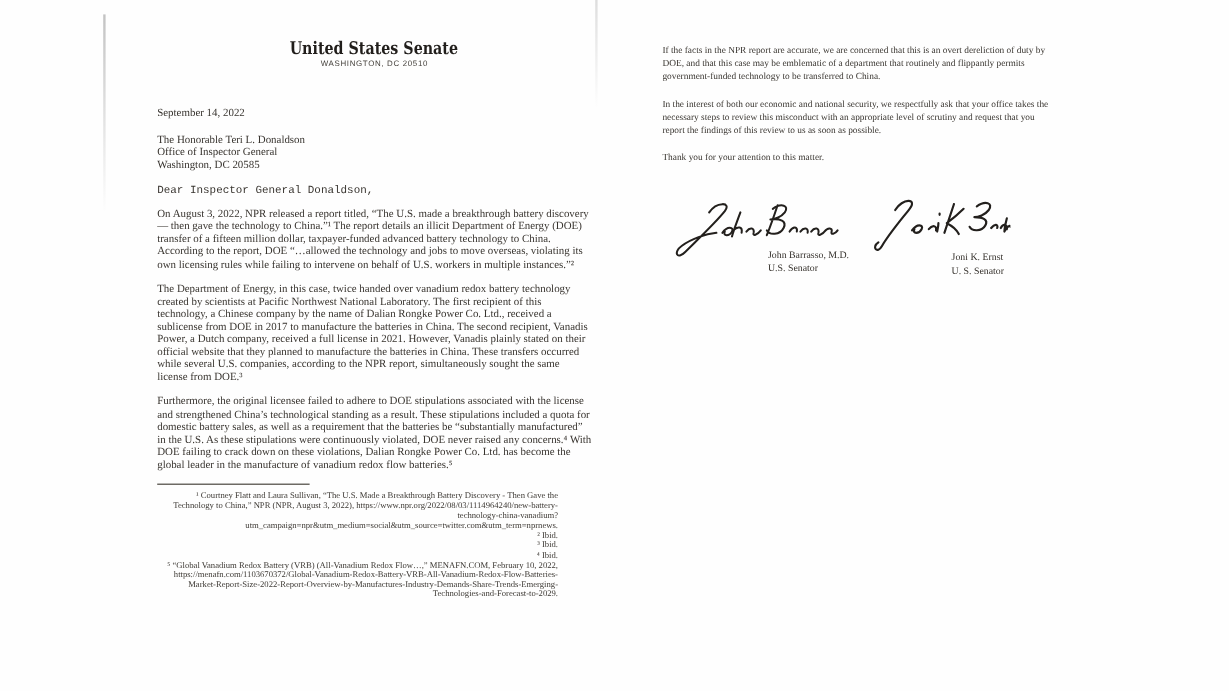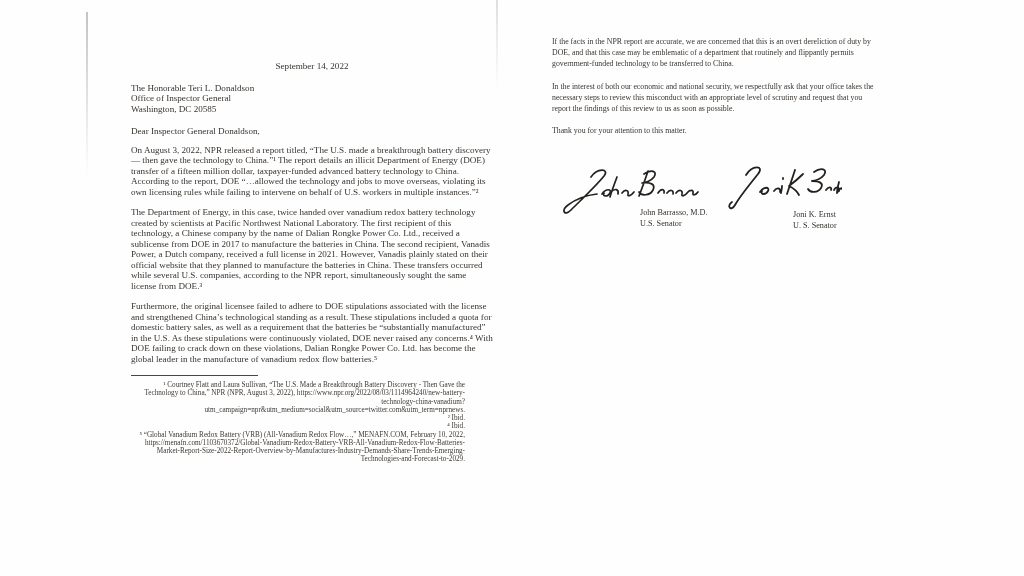--- a/index.html
+++ b/index.html
@@ -13,23 +13,23 @@
     background:linear-gradient(to bottom, rgba(200,200,200,.6), rgba(225,225,225,0));}
 
   
   .page1{position:absolute;left:131px;top:30px;width:362px;font-size:9.1px;line-height:10.5px;}
   .letterhead{text-align:center;margin:2px 0 0 0;}
   .lh-title{display:inline-block;font-family:"DejaVu Serif", serif;font-weight:700;
             font-size:14.5px;line-height:17px;color:#211e1b;transform:scaleX(.82);
             transform-origin:center;white-space:nowrap;}
   .lh-sub{font-family:"Liberation Sans", sans-serif;font-size:6.6px;line-height:8px;
           letter-spacing:.55px;color:#46423d;margin-top:1px;}
-  .date{text-align:center;margin:31px 0 11px 0;}
+  .date{margin:31px 0 11px 0;}
   .recipient{margin:0 0 12px 0;line-height:10.6px;}
-  .salutation{margin:10px 0 8px 0;}
+  .salutation{margin:10px 0 8px 0;font-family:Liberation Mono, monospace;}
   .para{margin:0 0 10px 0;}
   .fn-rule{width:127px;border:none;border-top:1px solid #4a463f;margin:11px 0 5px 0;height:0;}
   .footnotes{width:334px;font-size:7.2px;line-height:8.2px;color:#3d3934;text-align:right;}
   .footnotes p{margin:0;overflow-wrap:break-word;word-break:break-word;}
 
   
   .page2{position:absolute;left:552px;top:36px;width:330px;font-size:7.8px;line-height:11.2px;}
   .page2 .para{margin:0 0 11px 0;}
   .closing{text-align:center;padding-left:18px;margin:12px 0 0 0;}
   .sig{position:absolute;}
@@ -41,40 +41,45 @@
 </head>
 <body>
 
 <div class="canvas" data-name="scanned-senate-letter">
 
   <div class="edge edge-left" data-name="page-edge-left"></div>
   <div class="edge edge-mid" data-name="page-edge-middle"></div>
 
   <div class="page1" data-name="letter-page-1">
 
+    <div class="letterhead" data-name="senate-letterhead">
+      <div class="lh-title" data-name="letterhead-title">United States Senate</div>
+      <div class="lh-sub" data-name="letterhead-address">WASHINGTON, DC 20510</div>
+    </div>
 
     <div class="date" data-name="letter-date">September 14, 2022</div>
 
     <div class="recipient" data-name="recipient-address-block">
       <div data-name="recipient-line">The Honorable Teri L. Donaldson</div>
       <div data-name="recipient-line">Office of Inspector General</div>
       <div data-name="recipient-line">Washington, DC 20585</div>
     </div>
 
     <p class="salutation" data-name="salutation">Dear Inspector General Donaldson,</p>
 
     <p class="para" data-name="body-paragraph-1">On August 3, 2022, NPR released a report titled, “The U.S. made a breakthrough battery discovery — then gave the technology to China.”¹ The report details an illicit Department of Energy (DOE) transfer of a fifteen million dollar, taxpayer-funded advanced battery technology to China. According to the report, DOE “…allowed the technology and jobs to move overseas, violating its own licensing rules while failing to intervene on behalf of U.S. workers in multiple instances.”²</p>
     <p class="para" data-name="body-paragraph-2">The Department of Energy, in this case, twice handed over vanadium redox battery technology created by scientists at Pacific Northwest National Laboratory. The first recipient of this technology, a Chinese company by the name of Dalian Rongke Power Co. Ltd., received a sublicense from DOE in 2017 to manufacture the batteries in China. The second recipient, Vanadis Power, a Dutch company, received a full license in 2021. However, Vanadis plainly stated on their official website that they planned to manufacture the batteries in China. These transfers occurred while several U.S. companies, according to the NPR report, simultaneously sought the same license from DOE.³</p>
     <p class="para" data-name="body-paragraph-3">Furthermore, the original licensee failed to adhere to DOE stipulations associated with the license and strengthened China’s technological standing as a result. These stipulations included a quota for domestic battery sales, as well as a requirement that the batteries be “substantially manufactured” in the U.S. As these stipulations were continuously violated, DOE never raised any concerns.⁴ With DOE failing to crack down on these violations, Dalian Rongke Power Co. Ltd. has become the global leader in the manufacture of vanadium redox flow batteries.⁵</p>
 
     <hr class="fn-rule" data-name="footnote-separator">
 
     <div class="footnotes" data-name="footnotes-block">
       <p data-name="footnote-1">¹ Courtney Flatt and Laura Sullivan, “The U.S. Made a Breakthrough Battery Discovery - Then Gave the Technology to China,” NPR (NPR, August 3, 2022), https://www.npr.org/2022/08/03/1114964240/new-battery-technology-china-vanadium?utm_campaign=npr&amp;utm_medium=social&amp;utm_source=twitter.com&amp;utm_term=nprnews.</p>
       <p data-name="footnote-2">² Ibid.</p>
+      <p data-name="footnote-3">³ Ibid.</p>
       <p data-name="footnote-4">⁴ Ibid.</p>
       <p data-name="footnote-5">⁵ “Global Vanadium Redox Battery (VRB) (All-Vanadium Redox Flow…,” MENAFN.COM, February 10, 2022, https://menafn.com/1103670372/Global-Vanadium-Redox-Battery-VRB-All-Vanadium-Redox-Flow-Batteries-Market-Report-Size-2022-Report-Overview-by-Manufactures-Industry-Demands-Share-Trends-Emerging-Technologies-and-Forecast-to-2029.</p>
     </div>
   </div>
 
   <div class="page2" data-name="letter-page-2">
 
     <p class="para" data-name="body-paragraph-4">If the facts in the NPR report are accurate, we are concerned that this is an overt dereliction of duty by DOE, and that this case may be emblematic of a department that routinely and flippantly permits government-funded technology to be transferred to China.</p>
     <p class="para" data-name="body-paragraph-5">In the interest of both our economic and national security, we respectfully ask that your office takes the necessary steps to review this misconduct with an appropriate level of scrutiny and request that you report the findings of this review to us as soon as possible.</p>
     <p class="para" data-name="body-paragraph-6">Thank you for your attention to this matter.</p>

